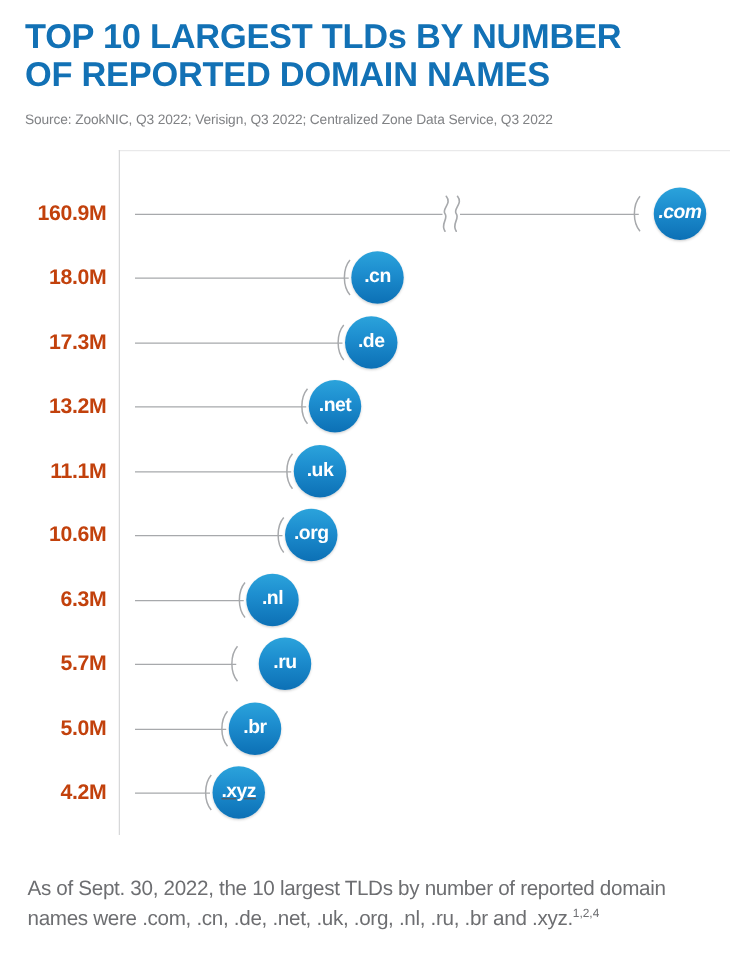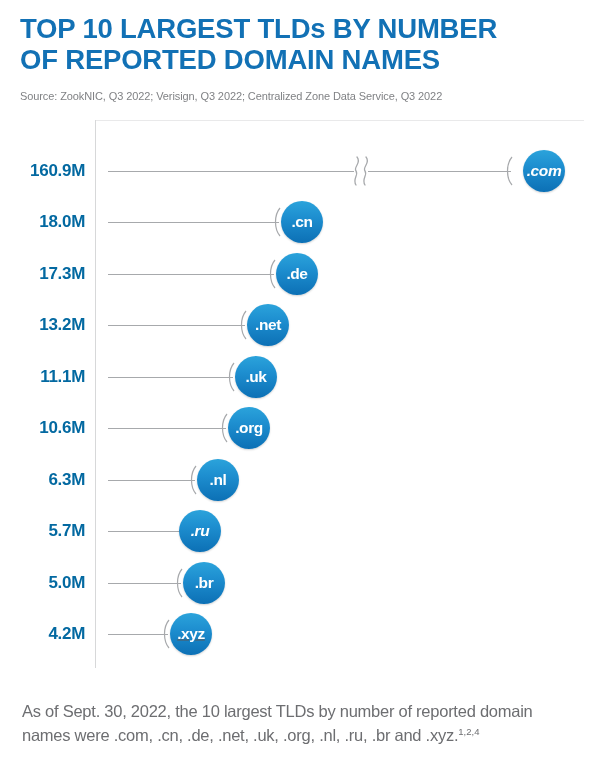--- a/index.html
+++ b/index.html
@@ -69,21 +69,21 @@
   }
   .row-value {
     position: absolute;
     left: 0;
     width: 70px;
     top: 50%;
     transform: translateY(-50%);
     text-align: right;
     font-size: 17px;
     font-weight: bold;
-    color: #0369a1;
+    color: #c2410c;
     letter-spacing: -0.3px;
   }
   .row-line {
     position: absolute;
     left: 93px;
     top: 50%;
     height: 1px;
     background: #a7a9ac;
   }
   .row-cap {
@@ -227,21 +227,21 @@
         <div class="row-bubble" style="left: 182px; justify-content: center;">
           <span class="row-bubble-label">.nl</span>
         </div>
       </div>
       <div class="row" style="top: 388.5px;">
         <div class="row-value">5.7M</div>
         <div class="row-line" style="width: 81px;"></div>
         <div class="row-cap" style="left: 167px;"><svg width="10" height="30" viewBox="0 0 10 30">
             <path d="M8 1 C2 8, 2 22, 8 29" fill="none" stroke="#a7a9ac" stroke-width="1.2"></path>
           </svg></div>
-        <div class="row-bubble" style="left: 164px; font-style: italic;">
+        <div class="row-bubble" style="left: 192px;">
           <span class="row-bubble-label">.ru</span>
         </div>
       </div>
       <div class="row" style="top: 440px;">
         <div class="row-value">5.0M</div>
         <div class="row-line" style="width: 73px;"></div>
         <div class="row-cap" style="left: 159px;"><svg width="10" height="30" viewBox="0 0 10 30">
             <path d="M8 1 C2 8, 2 22, 8 29" fill="none" stroke="#a7a9ac" stroke-width="1.2"></path>
           </svg></div>
         <div class="row-bubble" style="left: 168px;">

